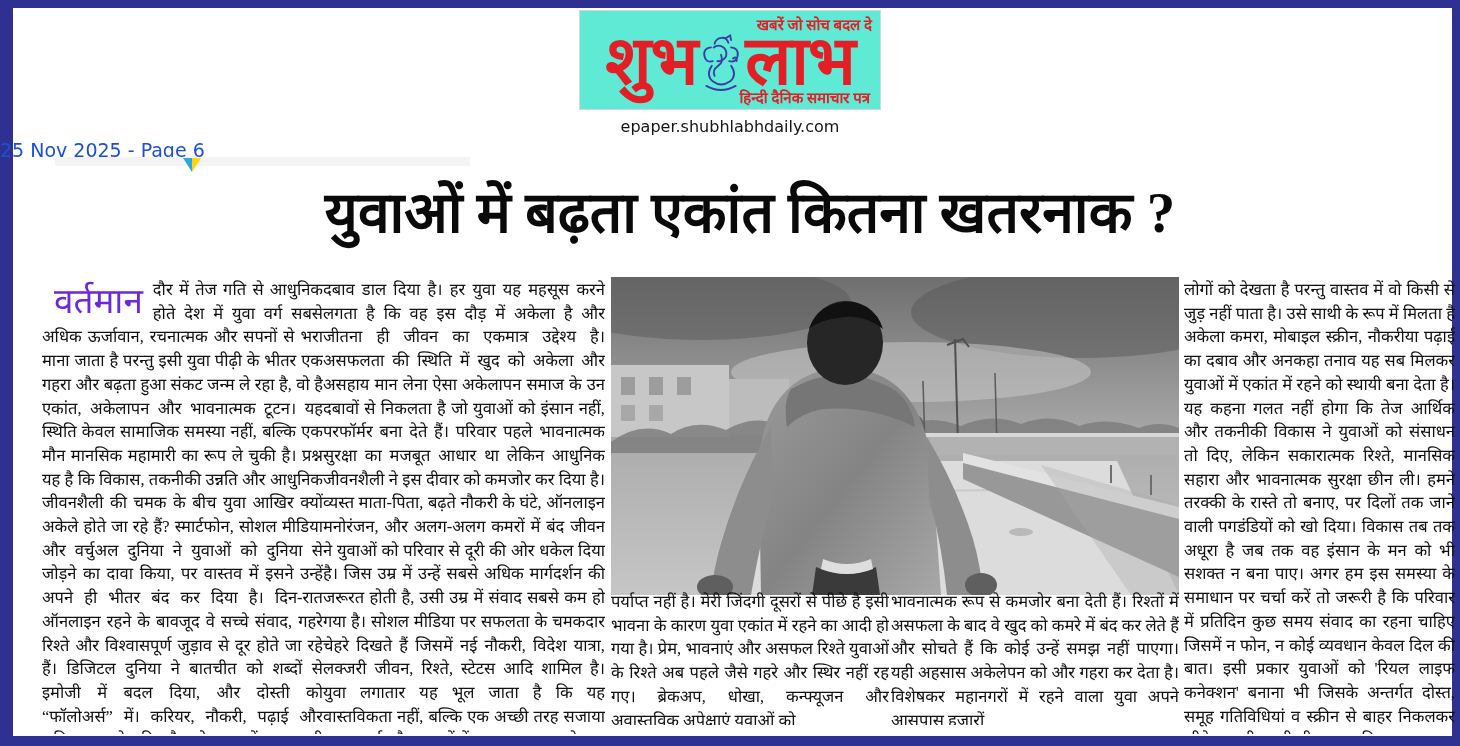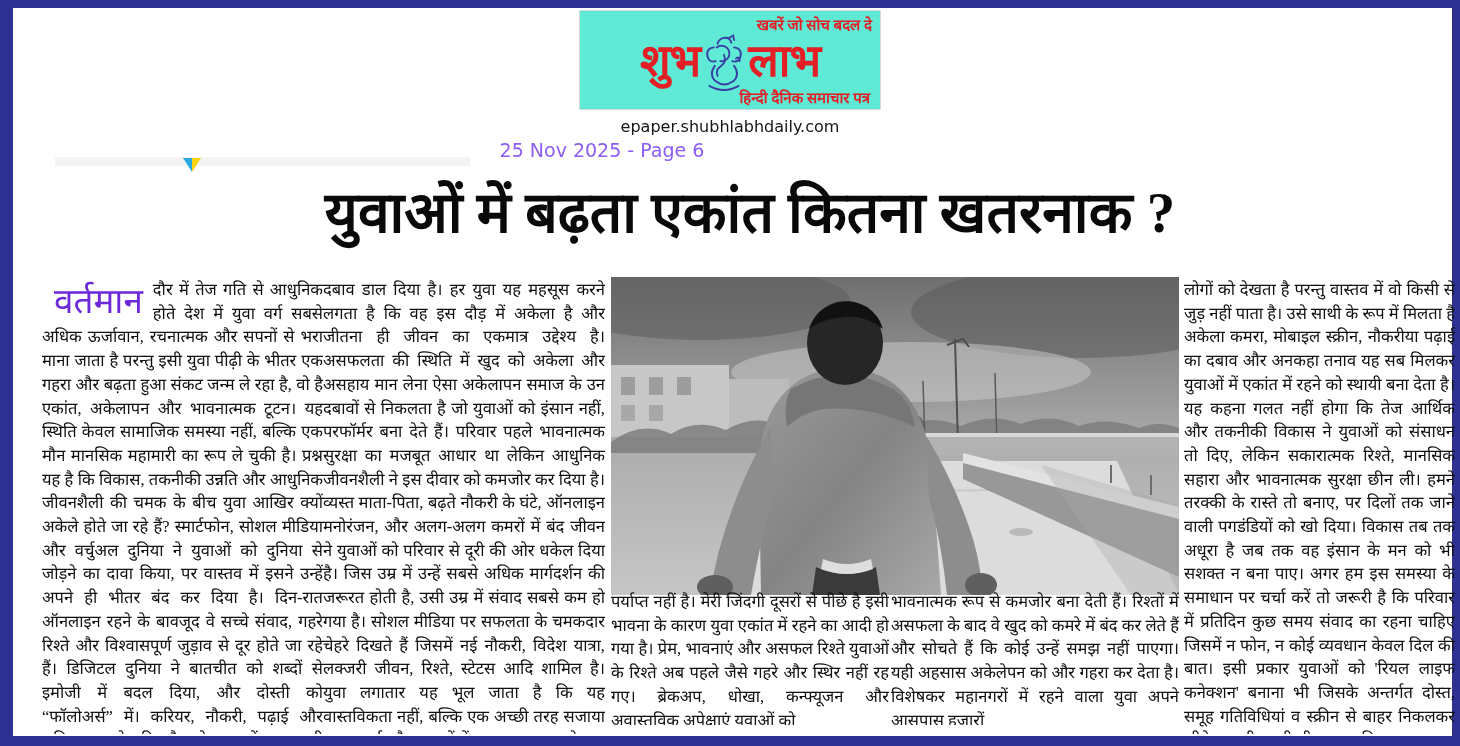--- a/index.html
+++ b/index.html
@@ -26,36 +26,36 @@
   .logo-tagline {
     position: absolute; right: 8px; top: 3px;
     color: #e31e25; font-weight: bold; font-size: 15px;
     font-family: "Liberation Serif", serif;
   }
   .logo-row {
     position: absolute; left: 0; top: 14px; width: 100%; height: 72px;
     display: flex; align-items: center; justify-content: center; gap: 2px;
   }
   .logo-word {
-    color: #e31e25; font-weight: bold; font-size: 45px; line-height: 1;
+    color: #e31e25; font-weight: bold; font-size: 68px; line-height: 1;
     font-family: "Liberation Serif", serif; letter-spacing: -1px;
   }
   .ganesh { width: 44px; height: 62px; margin-top: 4px; }
   .logo-subtitle {
     position: absolute; right: 10px; bottom: 2px;
     color: #e31e25; font-weight: bold; font-size: 15px;
   }
   .site-url {
     position: absolute; left: 0; top: 117px; width: 1460px;
     text-align: center; font-size: 16px; color: #141414;
     font-family: "DejaVu Sans", sans-serif;
   }
   .dateline {
     position: absolute; left: 0; top: 139px; width: 1204px;
-    text-align: center; font-size: 19px; color: #8b5cf6;
+    font-size: 19px; color: #1d4ed8;
     font-family: "DejaVu Sans", sans-serif;
   }
   .faint-band { position: absolute; left: 55px; top: 157px; width: 415px; height: 9px; background: #f4f4f4; }
   .tri-mark { position: absolute; left: 183px; top: 158px; width: 18px; height: 14px; }
 
   
   .headline {
     position: absolute; left: 0; top: 180px; width: 1460px;
     text-align: center; color: #090909;
     font-size: 57px; font-weight: 700; line-height: 1.15;

